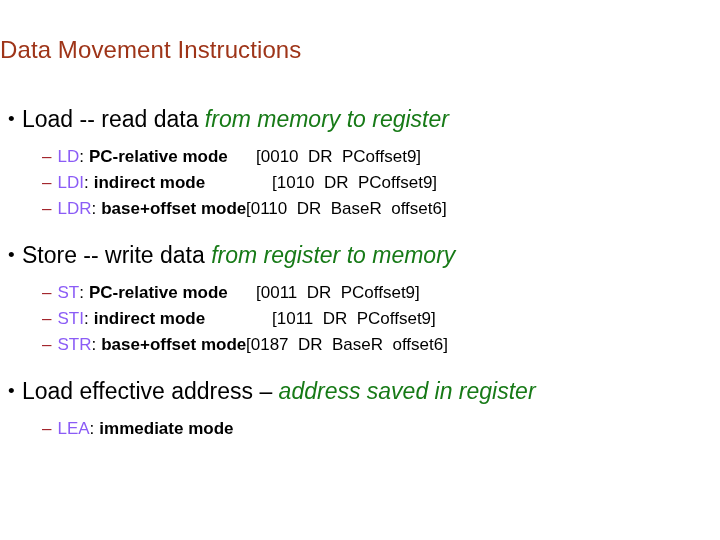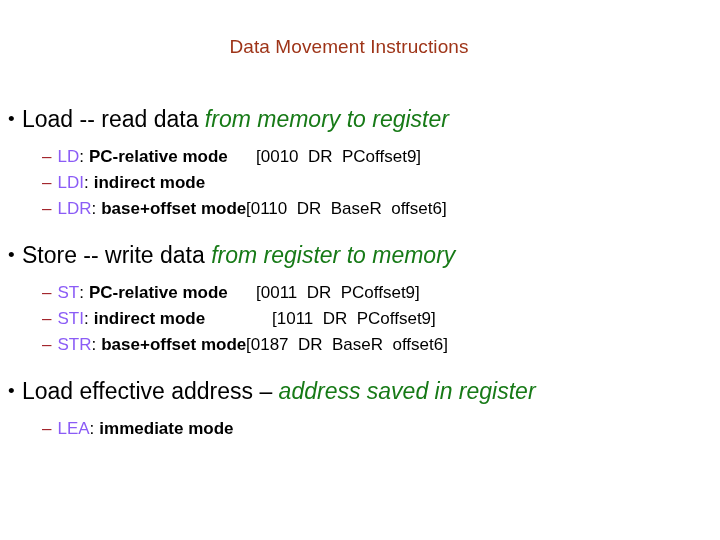--- a/index.html
+++ b/index.html
@@ -21,22 +21,21 @@
     height: 540px;
     position: relative;
     box-sizing: border-box;
   }
 
   .slide-title {
     position: absolute;
     top: 36px;
     left: 0;
     width: 698px;
-    text-align: center;
-    font-size: 19px;
+    font-size: 24px;
     color: #9E3418;
     letter-spacing: 0.1px;
     white-space: nowrap;
   }
 
   .body-area {
     position: absolute;
     top: 104px;
     left: 0;
     width: 720px;
@@ -123,20 +122,21 @@
         <span class="colon">:</span>
         <span class="mode">PC-relative mode</span>
       <span class="encoding">[0010  DR  PCoffset9]</span>
     </div>
 
     <div class="l2">
       <span class="dash">–</span>
         <span class="mnemonic">LDI</span>
         <span class="colon">:</span>
         <span class="mode">indirect mode</span>
+      <span class="encoding narrow">[1010  DR  PCoffset9]</span>
     </div>
 
     <div class="l2">
       <span class="dash">–</span>
         <span class="mnemonic">LDR</span>
         <span class="colon">:</span>
         <span class="mode">base+offset mode</span>
       <span class="encoding wide">[0110  DR  BaseR  offset6]</span>
     </div>
 

